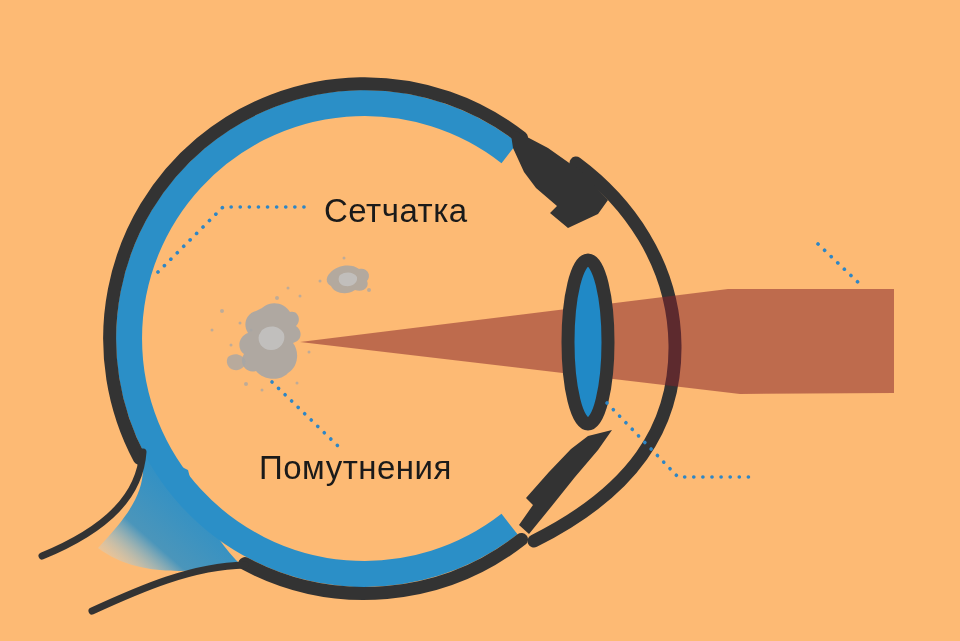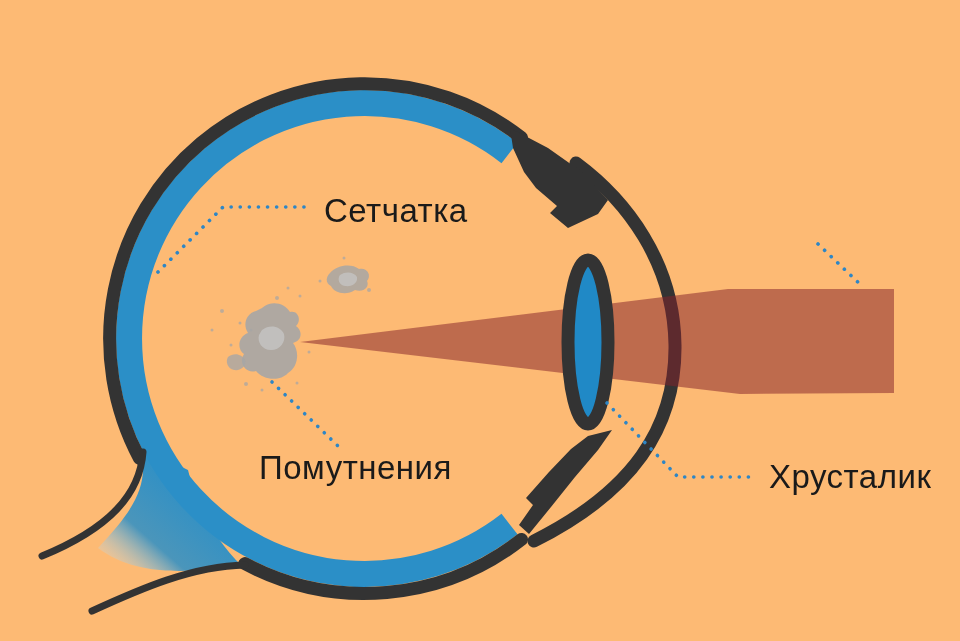--- a/index.html
+++ b/index.html
@@ -110,15 +110,14 @@
     <g fill="none" stroke-width="3.6" stroke-linecap="round" stroke-dasharray="0.1 9" stroke="#2e86c5">
       <path d="M 304 207 L 223 207 L 154 276"></path>
       <path d="M 818 244 L 862 286"></path>
       <path d="M 272 382 L 338 446"></path>
       <path d="M 607 403 L 678 477 L 752 477"></path>
     </g>
   </svg>
 
   <div class="label label-retina">Сетчатка</div>
   <div class="label label-floaters">Помутнения</div>
-  <div class="label label-lens">Хрусталик</div>
 
 </div>
 
 </body></html>

